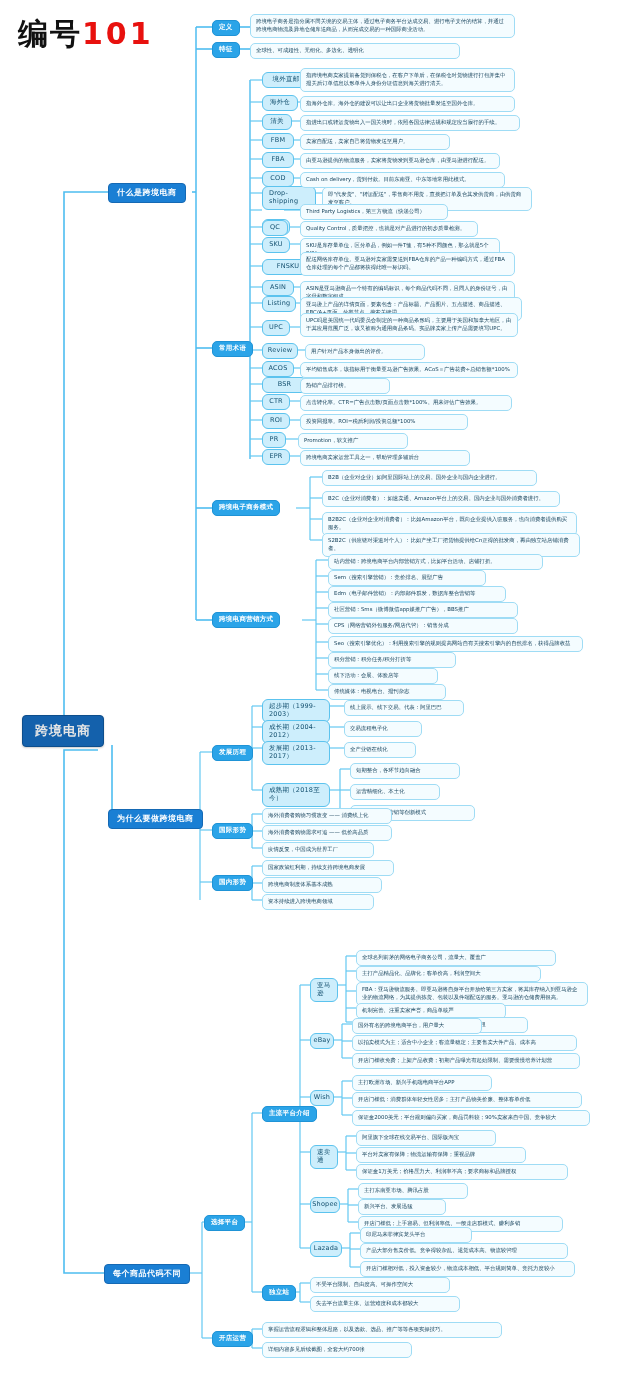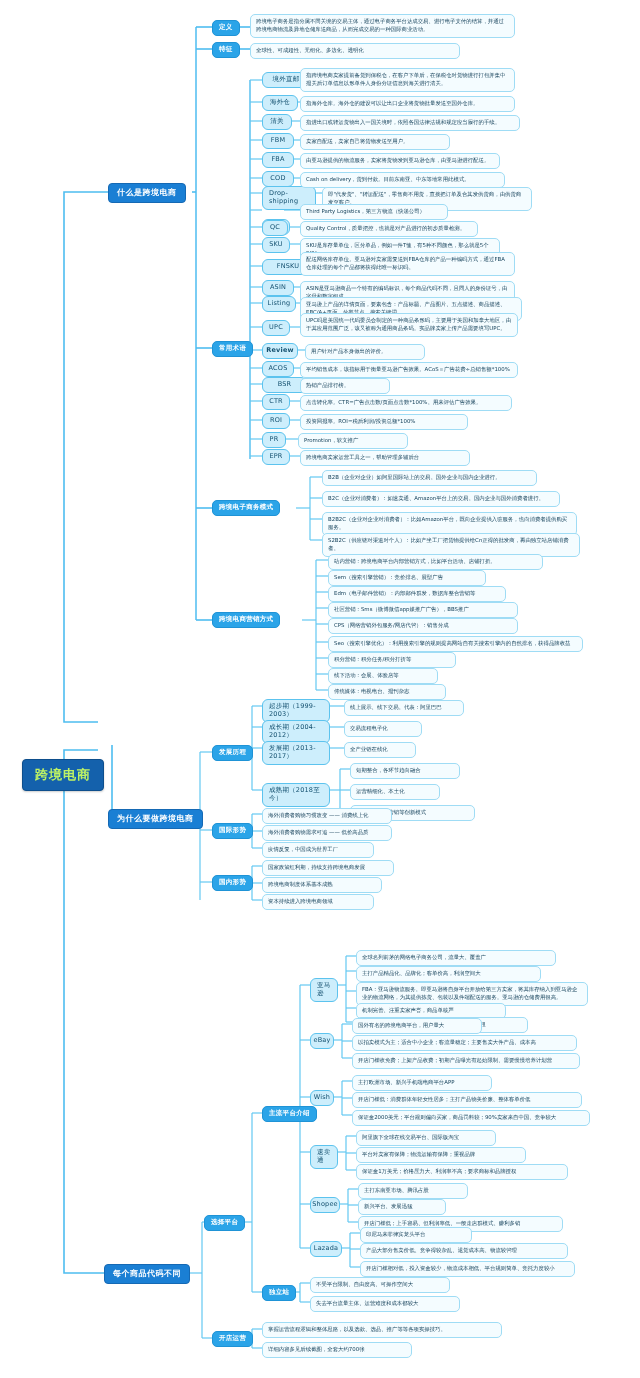--- a/index.html
+++ b/index.html
@@ -43,28 +43,27 @@
     border-radius: 5px;
     line-height: 1.22;
     white-space: normal;
     font-family: "DejaVu Sans", "Liberation Sans", sans-serif;
   }
 
   
   .n-root {
     background: #1461ac;
     border: 1px solid #0d4e8c;
-    color: #bef264;
+    color: #e5e5e5;
     font-size: 13px;
     font-weight: bold;
     padding: 7px 12px;
     letter-spacing: 1px;
     border-radius: 4px;
     box-shadow: 0 1px 2px rgba(0,0,0,.2);
-    margin-top: 44px;
   }
   
   .n-main {
     background: #1a7fd4;
     border: 1px solid #1569b4;
     color: #ffffff;
     font-size: 8px;
     font-weight: bold;
     padding: 4px 8px;
     letter-spacing: .5px;
@@ -102,20 +101,23 @@
     border-radius: 5px;
     letter-spacing: 0;
     line-height: 1.45;
   }
 </style>
 </head>
 <body>
 
 <div id="canvas">
 
+  <div id="title">
+    <span>编号</span><span class="num">101</span>
+  </div>
 
   <svg id="wires" viewBox="0 0 640 1378">
     <g fill="none" stroke="#4ebdf0" stroke-width="1.6">
 
       <path d="M98 735 L98 735"></path>
       <path d="M112 745 L112 745"></path>
       <path d="M98 722 L64 722 L64 192 L108 192"></path>
       <path d="M112 745 L112 818 L108 818"></path>
       <path d="M98 750 L64 750 L64 1273 L104 1273"></path>
 
@@ -322,21 +324,21 @@
   <div class="node n-key" style="left:262px; top:152px; width:32px;">FBA</div>
   <div class="node n-key" style="left:262px; top:171px; width:32px;">COD</div>
   <div class="node n-key" style="left:262px; top:186px; width:54px;">Drop-shipping</div>
   <div class="node n-key" style="left:262px; top:203px; width:28px;margin-top:16px;">3PL</div>
   <div class="node n-key" style="left:262px; top:220px; width:26px;">QC</div>
   <div class="node n-key" style="left:262px; top:237px; width:28px;">SKU</div>
   <div class="node n-key" style="left:262px; top:259px; width:52px;">FNSKU</div>
   <div class="node n-key" style="left:262px; top:280px; width:32px;">ASIN</div>
   <div class="node n-key" style="left:262px; top:296px; width:34px;">Listing</div>
   <div class="node n-key" style="left:262px; top:320px; width:28px;">UPC</div>
-  <div class="node n-key" style="left:262px; top:343px; width:36px;font-weight:bold;">Review</div>
+  <div class="node n-key" style="left:262px; top:343px; width:36px;">Review</div>
   <div class="node n-key" style="left:262px; top:361px; width:32px;">ACOS</div>
   <div class="node n-key" style="left:262px; top:377px; width:45px;">BSR</div>
   <div class="node n-key" style="left:262px; top:394px; width:28px;text-align:right;">CTR</div>
   <div class="node n-key" style="left:262px; top:413px; width:28px;">ROI</div>
   <div class="node n-key" style="left:262px; top:432px; width:24px;">PR</div>
   <div class="node n-key" style="left:262px; top:449px; width:28px;">EPR</div>
 
   <div class="node n-leaf" style="left:300px; top:68px; width:215px;">指跨境电商卖家提前备货到保税仓，在客户下单后，在保税仓对货物进行打包并集中报关后订单信息以形单件人身份分证信息到海关进行清关。</div>
   <div class="node n-leaf" style="left:300px; top:96px; width:215px;">指海外仓库。海外仓的建设可以让出口企业将货物批量发送至国外仓库。</div>
   <div class="node n-leaf" style="left:300px; top:115px; width:220px;">指进出口或转运货物出入一国关境时，依照各国法律法规和规定应当履行的手续。</div>

